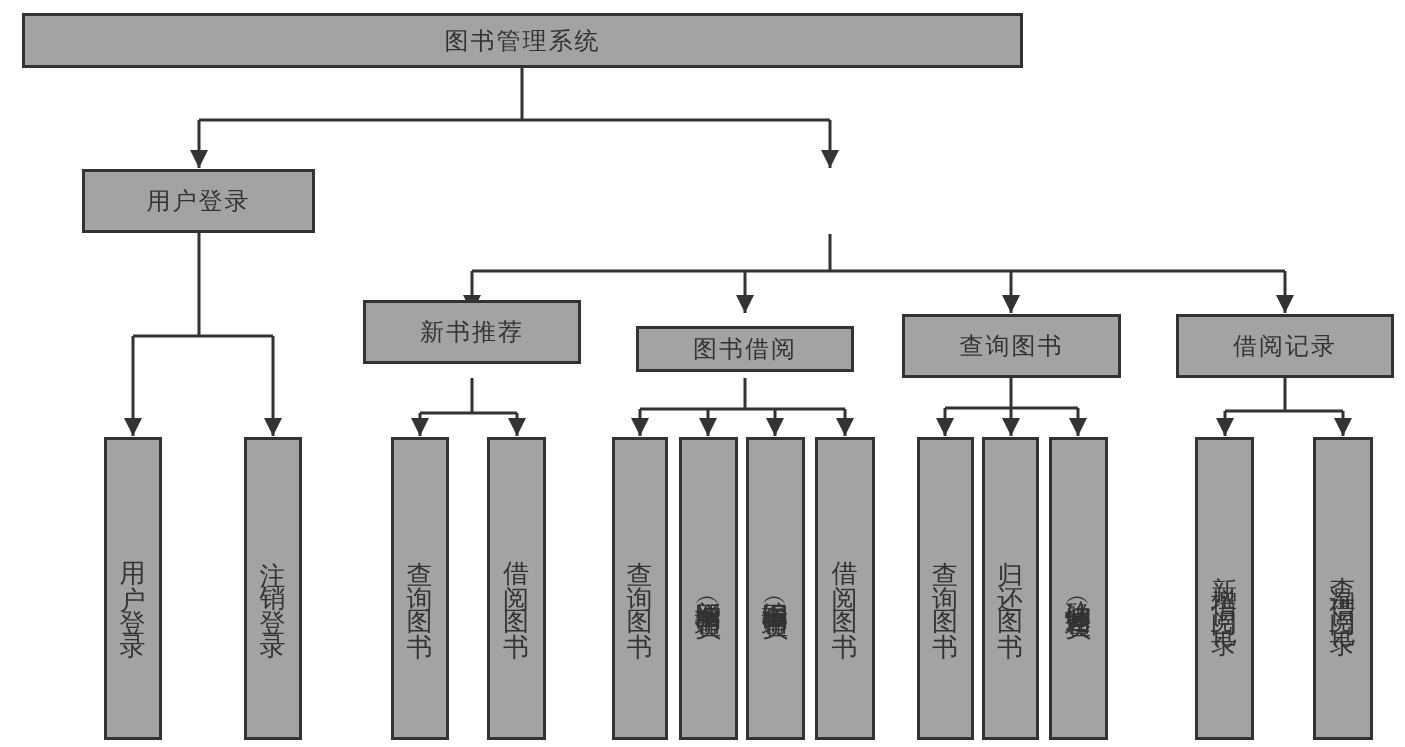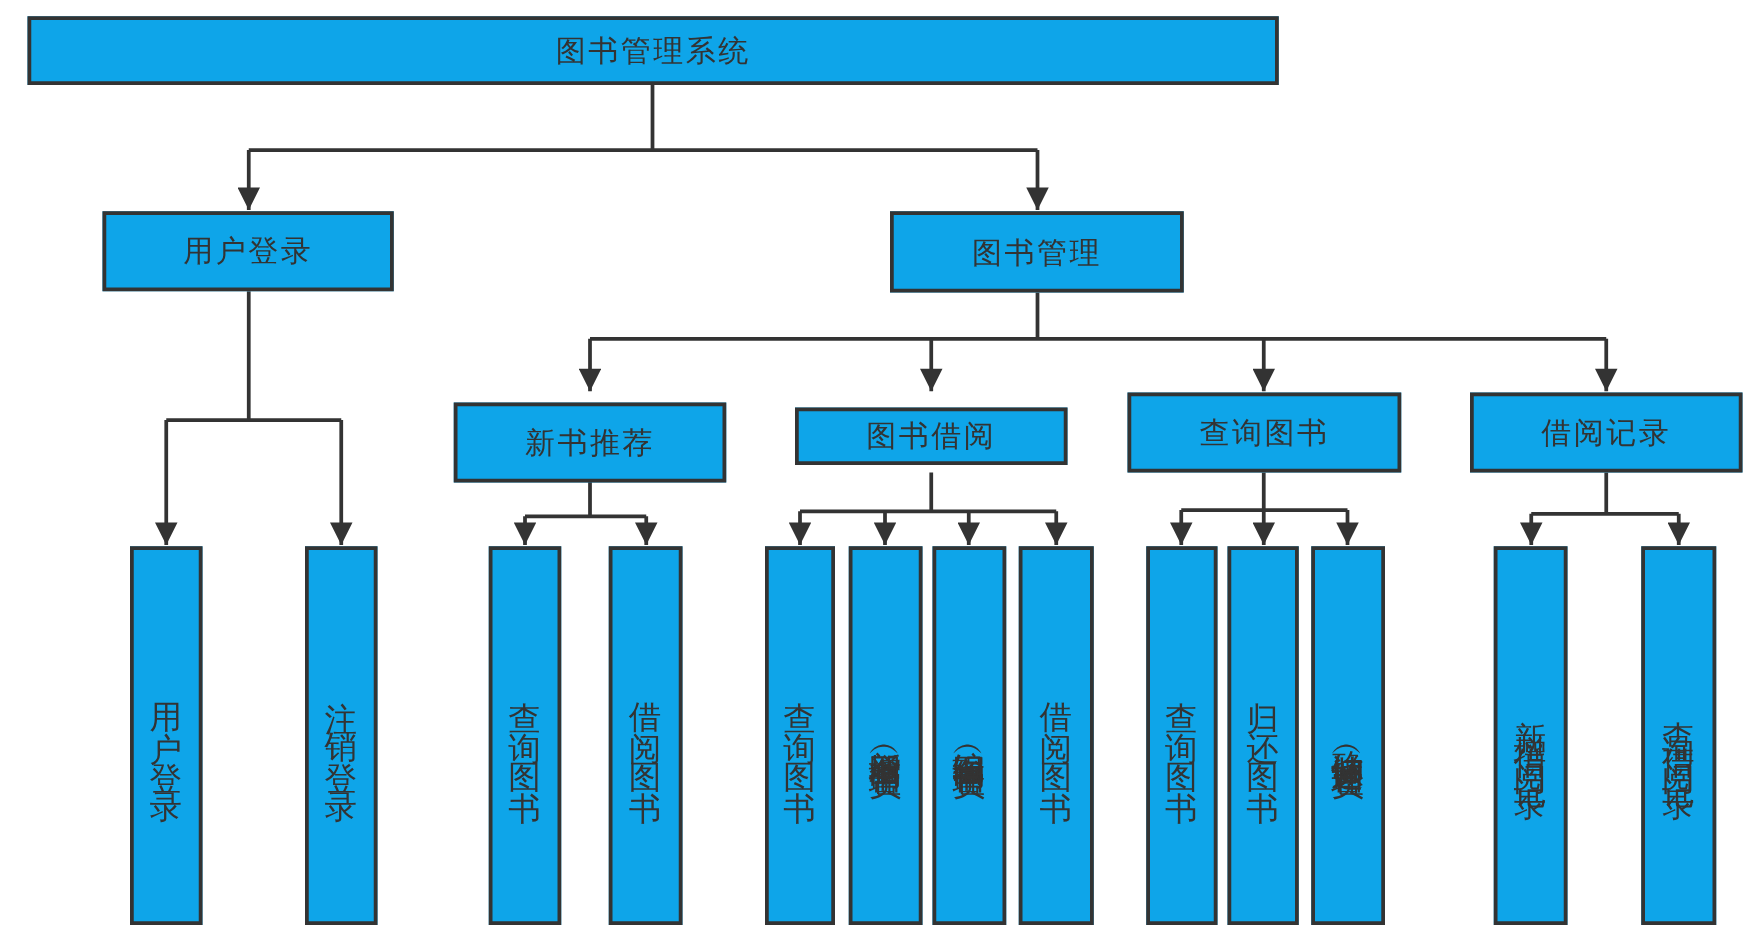--- a/index.html
+++ b/index.html
@@ -2,21 +2,21 @@
 <html><head>
 <meta charset="utf-8">
 <style>
   html,body{margin:0;padding:0;background:#ffffff;}
   .canvas{
     position:relative;width:1405px;height:747px;background:#ffffff;
     font-family:"Liberation Sans","DejaVu Sans",sans-serif;color:#333333;overflow:hidden;
   }
   svg.connectors{position:absolute;left:0;top:0;width:1405px;height:747px;z-index:1;}
   .box{
-    position:absolute;box-sizing:border-box;background:#0ea5e9;
+    position:absolute;box-sizing:border-box;background:#a3a3a3;
     border:3px solid #333333;display:flex;align-items:center;justify-content:center;
     z-index:2;
   }
   .hbox .hlabel{font-size:24px;letter-spacing:2px;white-space:nowrap;color:#333333;}
   .vbox .vlabel{
     writing-mode:vertical-rl;text-orientation:mixed;
     font-size:26px;line-height:1;color:#333333;white-space:nowrap;
   }
   .watermark{
     position:absolute;left:1153px;top:714px;z-index:3;
@@ -66,25 +66,22 @@
     </g>
   </svg>
 
   <div class="box hbox" style="left:22px;top:13px;width:1001px;height:55px">
     <span class="hlabel">图书管理系统</span>
   </div>
 
   <div class="box hbox" style="left:82px;top:169px;width:233px;height:64px">
     <span class="hlabel">用户登录</span>
   </div>
-  <div class="box hbox" style="left:712px;top:169px;width:235px;height:65px">
-    <span class="hlabel">图书管理</span>
-  </div>
 
-  <div class="box hbox" style="left:363px;top:322px;width:218px;height:64px">
+  <div class="box hbox" style="left:363px;top:300px;width:218px;height:64px">
     <span class="hlabel">新书推荐</span>
   </div>
   <div class="box hbox" style="left:636px;top:326px;width:218px;height:46px">
     <span class="hlabel">图书借阅</span>
   </div>
   <div class="box hbox" style="left:902px;top:314px;width:219px;height:64px">
     <span class="hlabel">查询图书</span>
   </div>
   <div class="box hbox" style="left:1176px;top:314px;width:218px;height:64px">
     <span class="hlabel">借阅记录</span>

